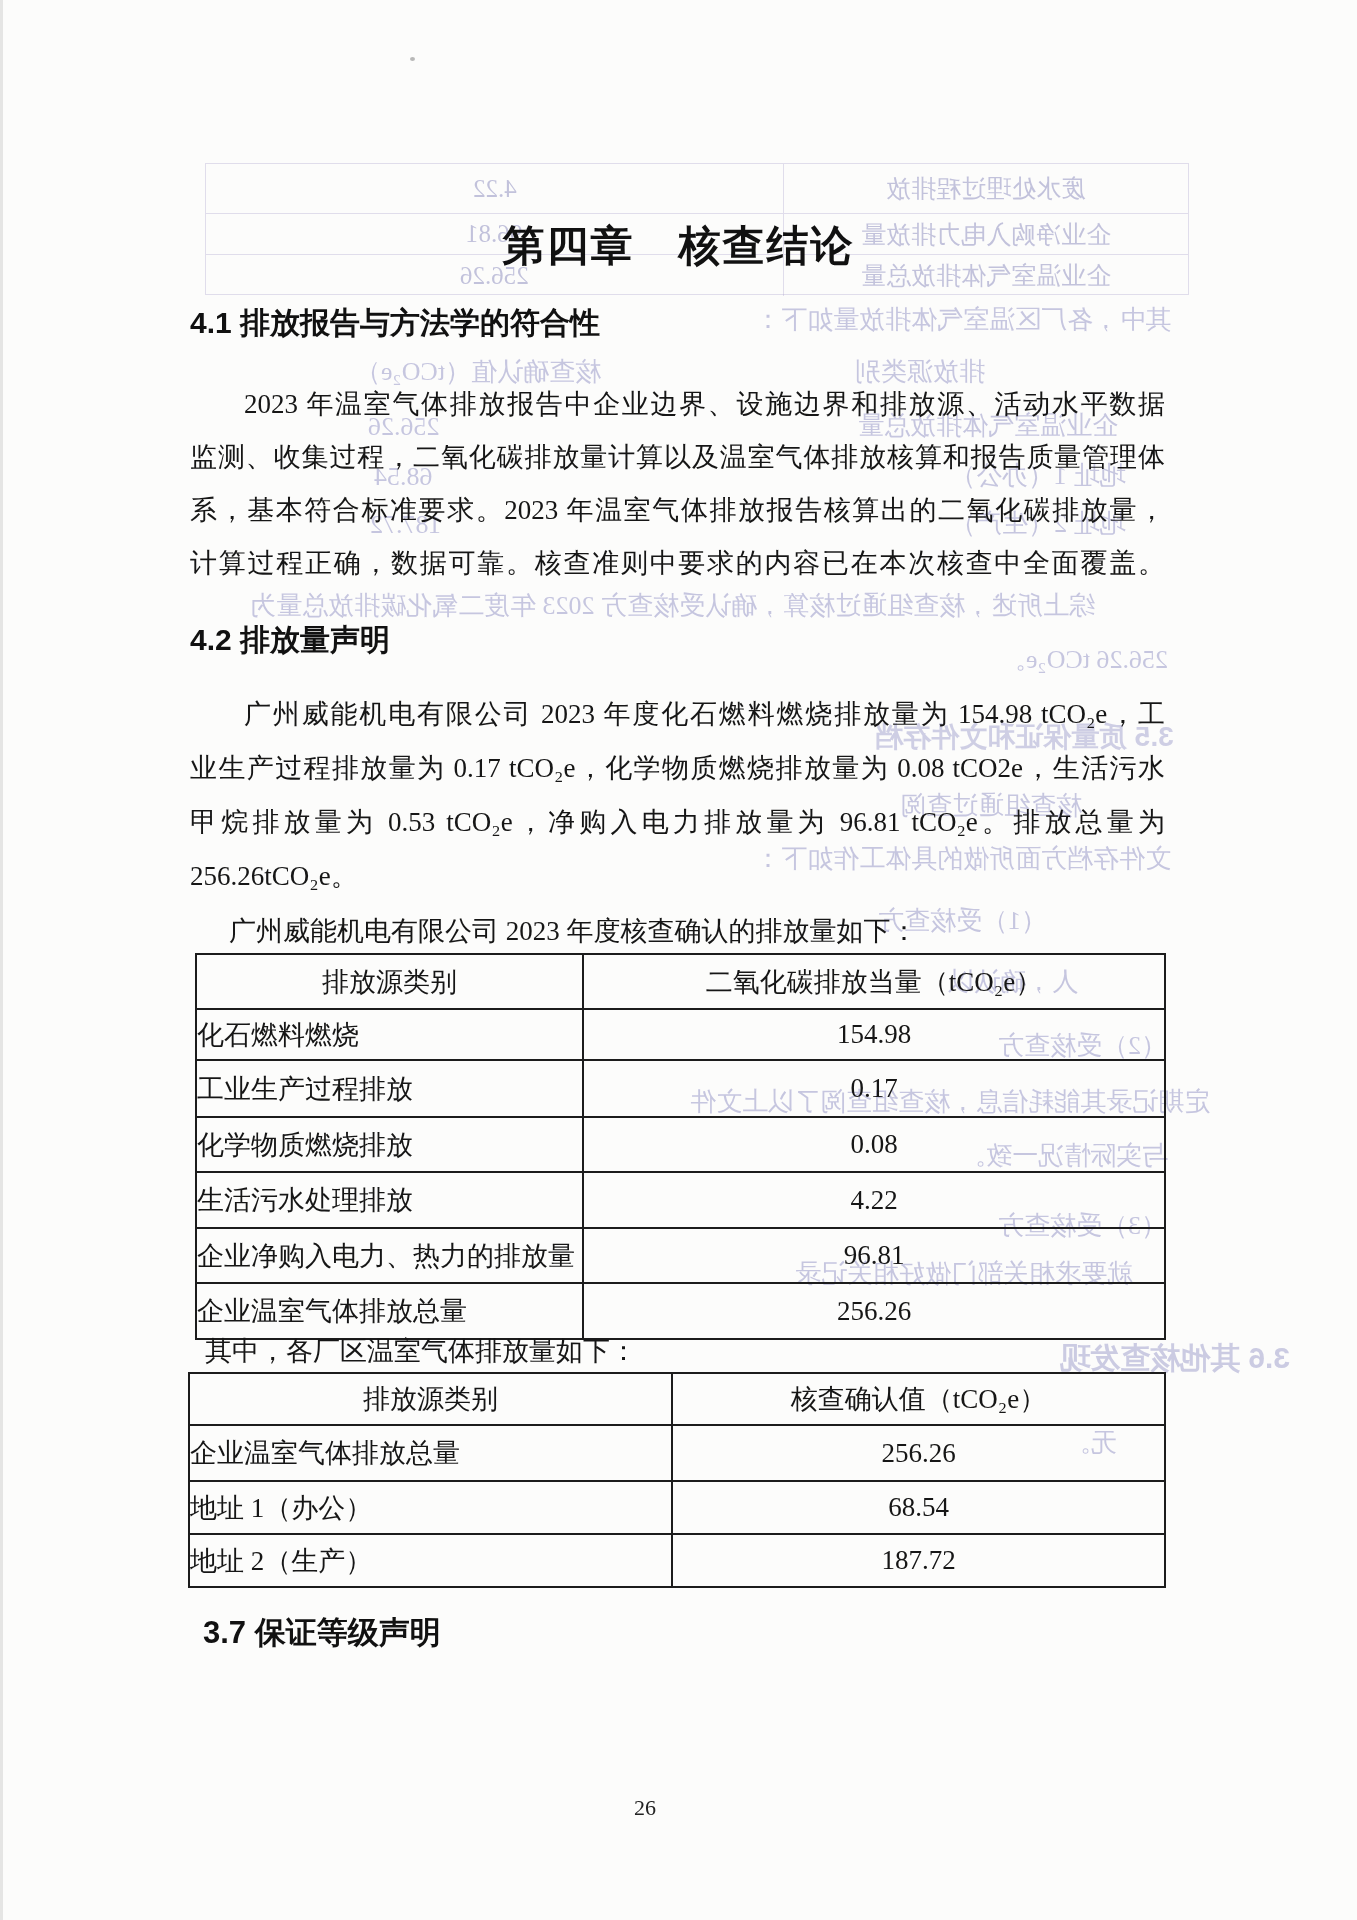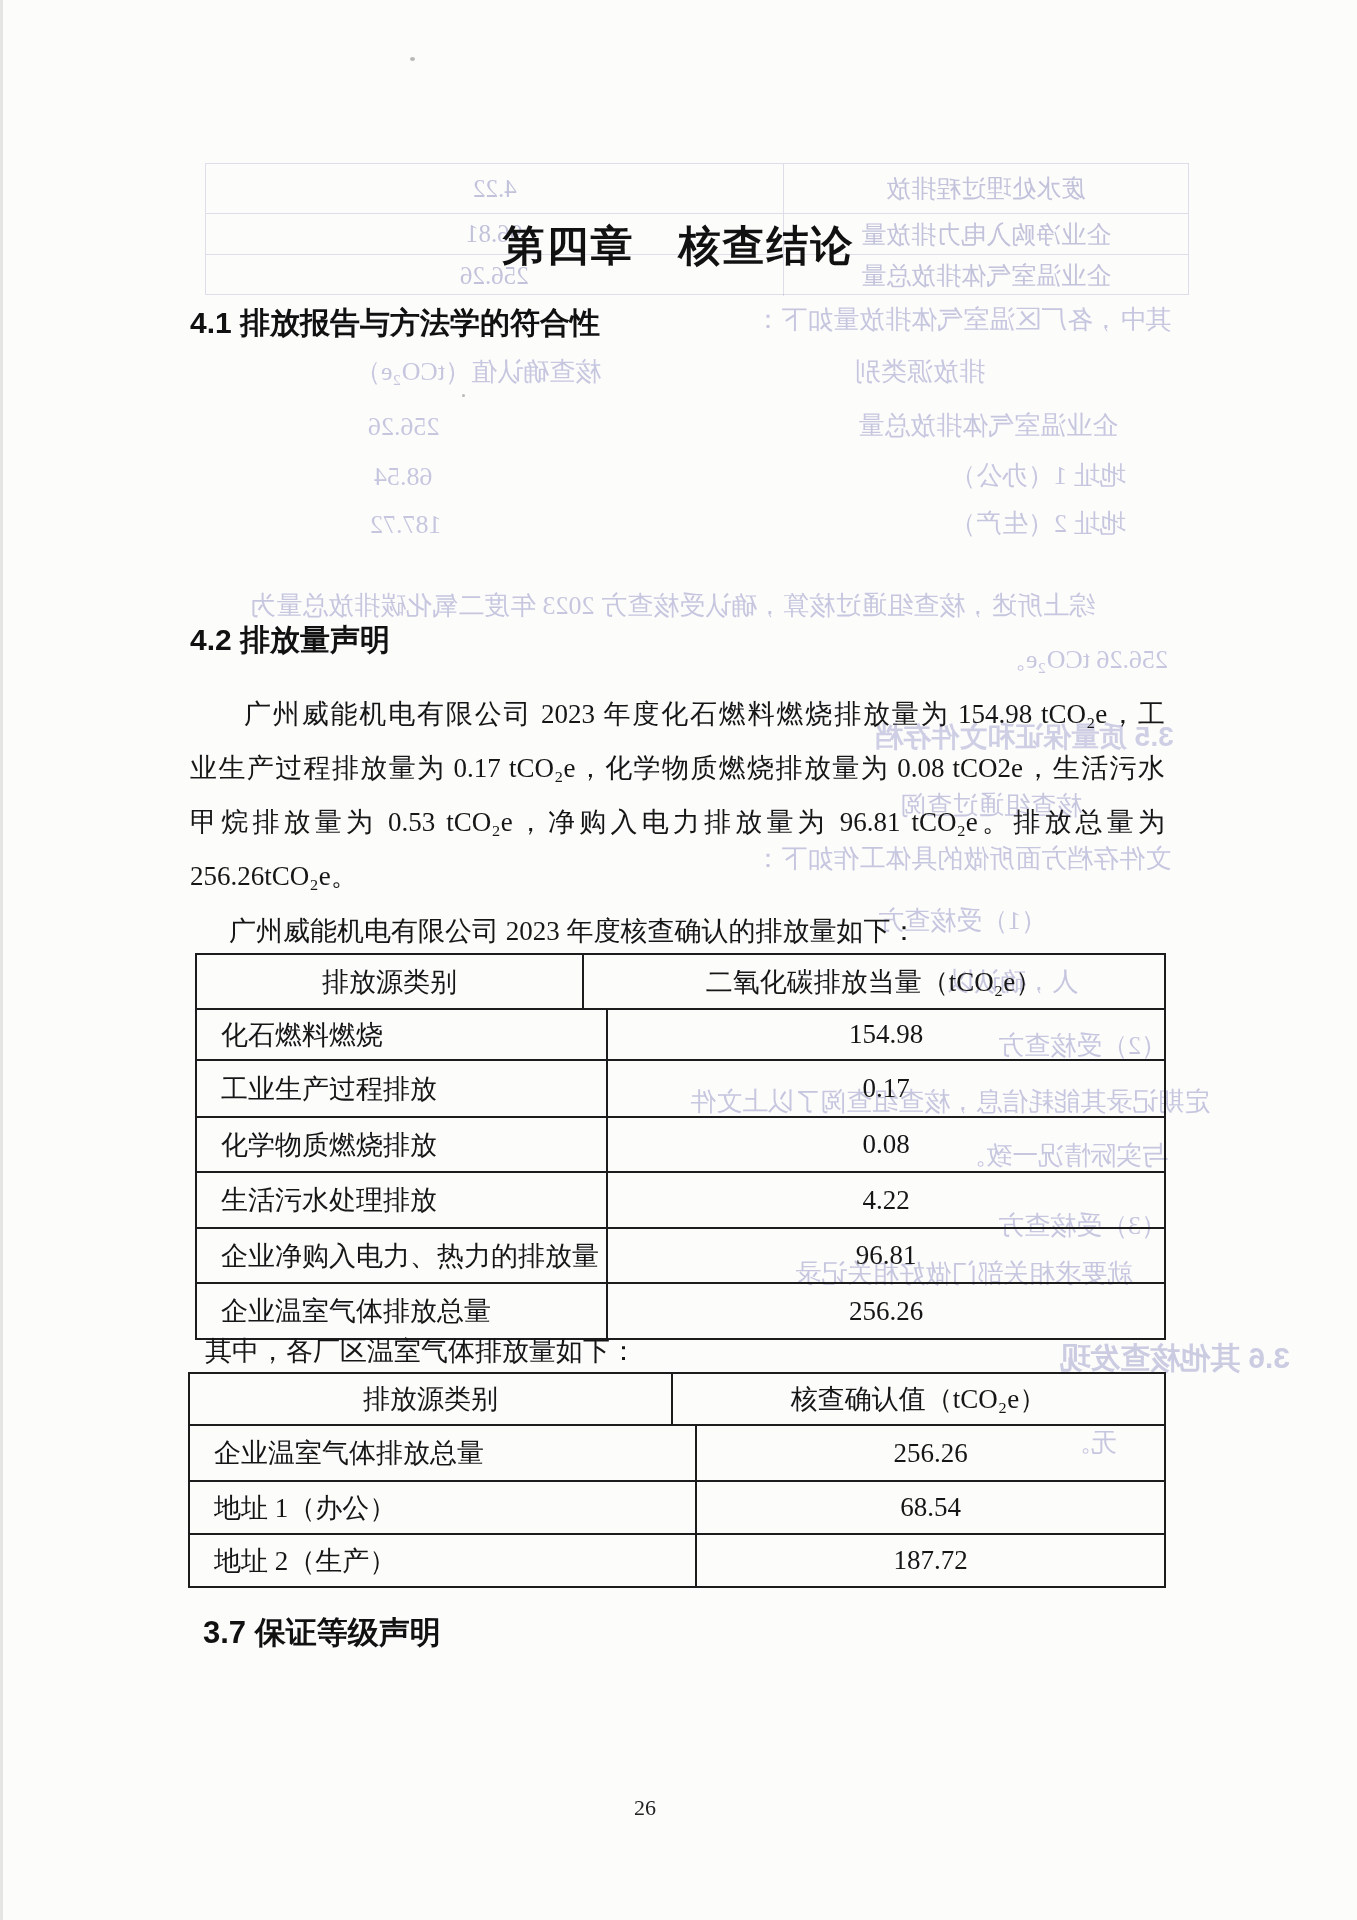--- a/index.html
+++ b/index.html
@@ -57,21 +57,21 @@
   #intro-line{top:918px;left:229px;}
   #subnote{top:1338px;left:205px;}
 
   
   .vtable{position:absolute;border:2px solid #1c1c1c;background:transparent;}
   #table1{left:195px;top:953px;width:967px;}
   #table2{left:188px;top:1372px;width:974px;}
   .trow{display:flex;border-bottom:2px solid #1c1c1c;}
   .trow:last-child{border-bottom:none;}
   .tcell{font-size:27px;color:#161616;display:flex;align-items:center;white-space:nowrap;overflow:hidden;}
-  .tcell.lab{justify-content:flex-start;padding-left:24px;}
+  .tcell.lab{justify-content:flex-start;padding-left:0;}
   .tcell.val{justify-content:center;border-left:2px solid #1c1c1c;}
   .tcell.hdr{justify-content:center;font-weight:normal;padding-left:0;}
   #table1 .c1{width:385px;} #table1 .c2{flex:1;}
   #table2 .c1{width:481px;} #table2 .c2{flex:1;}
   #table1 .trow.hrow{height:53px;}
   #table1 .r0{height:49px;} #table1 .r1{height:55px;} #table1 .r2{height:53px;}
   #table1 .r3{height:54px;} #table1 .r4{height:53px;} #table1 .r5{height:54px;}
   #table2 .trow.hrow{height:50px;}
   #table2 .r0{height:54px;} #table2 .r1{height:51px;} #table2 .r2{height:51px;}
 
@@ -137,20 +137,26 @@
   <div class="bleed" style="left:960px;top:1138px;"><span class="mirror">与实际情况一致。</span></div>
   <div class="bleed" style="left:998px;top:1208px;"><span class="mirror">（3）受核查方</span></div>
   <div class="bleed" style="left:795px;top:1256px;"><span class="mirror">就要求相关部门做好相关记录</span></div>
   <div class="bleed big" style="left:1060px;top:1338px;"><span class="mirror">3.6 其他核查发现</span></div>
   <div class="bleed" style="left:1065px;top:1425px;"><span class="mirror">无。</span></div>
 
   <div class="chapter-title">第四章　核查结论</div>
 
   <div id="h41" class="sec-heading">4.1 排放报告与方法学的符合性</div>
 
+  <div id="p1" class="para">
+    <div class="pline indent">2023 年温室气体排放报告中企业边界、设施边界和排放源、活动水平数据</div>
+    <div class="pline">监测、收集过程，二氧化碳排放量计算以及温室气体排放核算和报告质量管理体</div>
+    <div class="pline">系，基本符合标准要求。2023 年温室气体排放报告核算出的二氧化碳排放量，</div>
+    <div class="pline">计算过程正确，数据可靠。核查准则中要求的内容已在本次核查中全面覆盖。</div>
+  </div>
 
   <div id="h42" class="sec-heading">4.2 排放量声明</div>
 
   <div id="p2" class="para">
     <div class="pline indent">广州威能机电有限公司 2023 年度化石燃料燃烧排放量为 154.98 tCO₂e，工</div>
     <div class="pline">业生产过程排放量为 0.17 tCO₂e，化学物质燃烧排放量为 0.08 tCO2e，生活污水</div>
     <div class="pline">甲烷排放量为 0.53 tCO₂e，净购入电力排放量为 96.81 tCO₂e。排放总量为</div>
     <div class="pline short">256.26tCO₂e。</div>
   </div>
 

